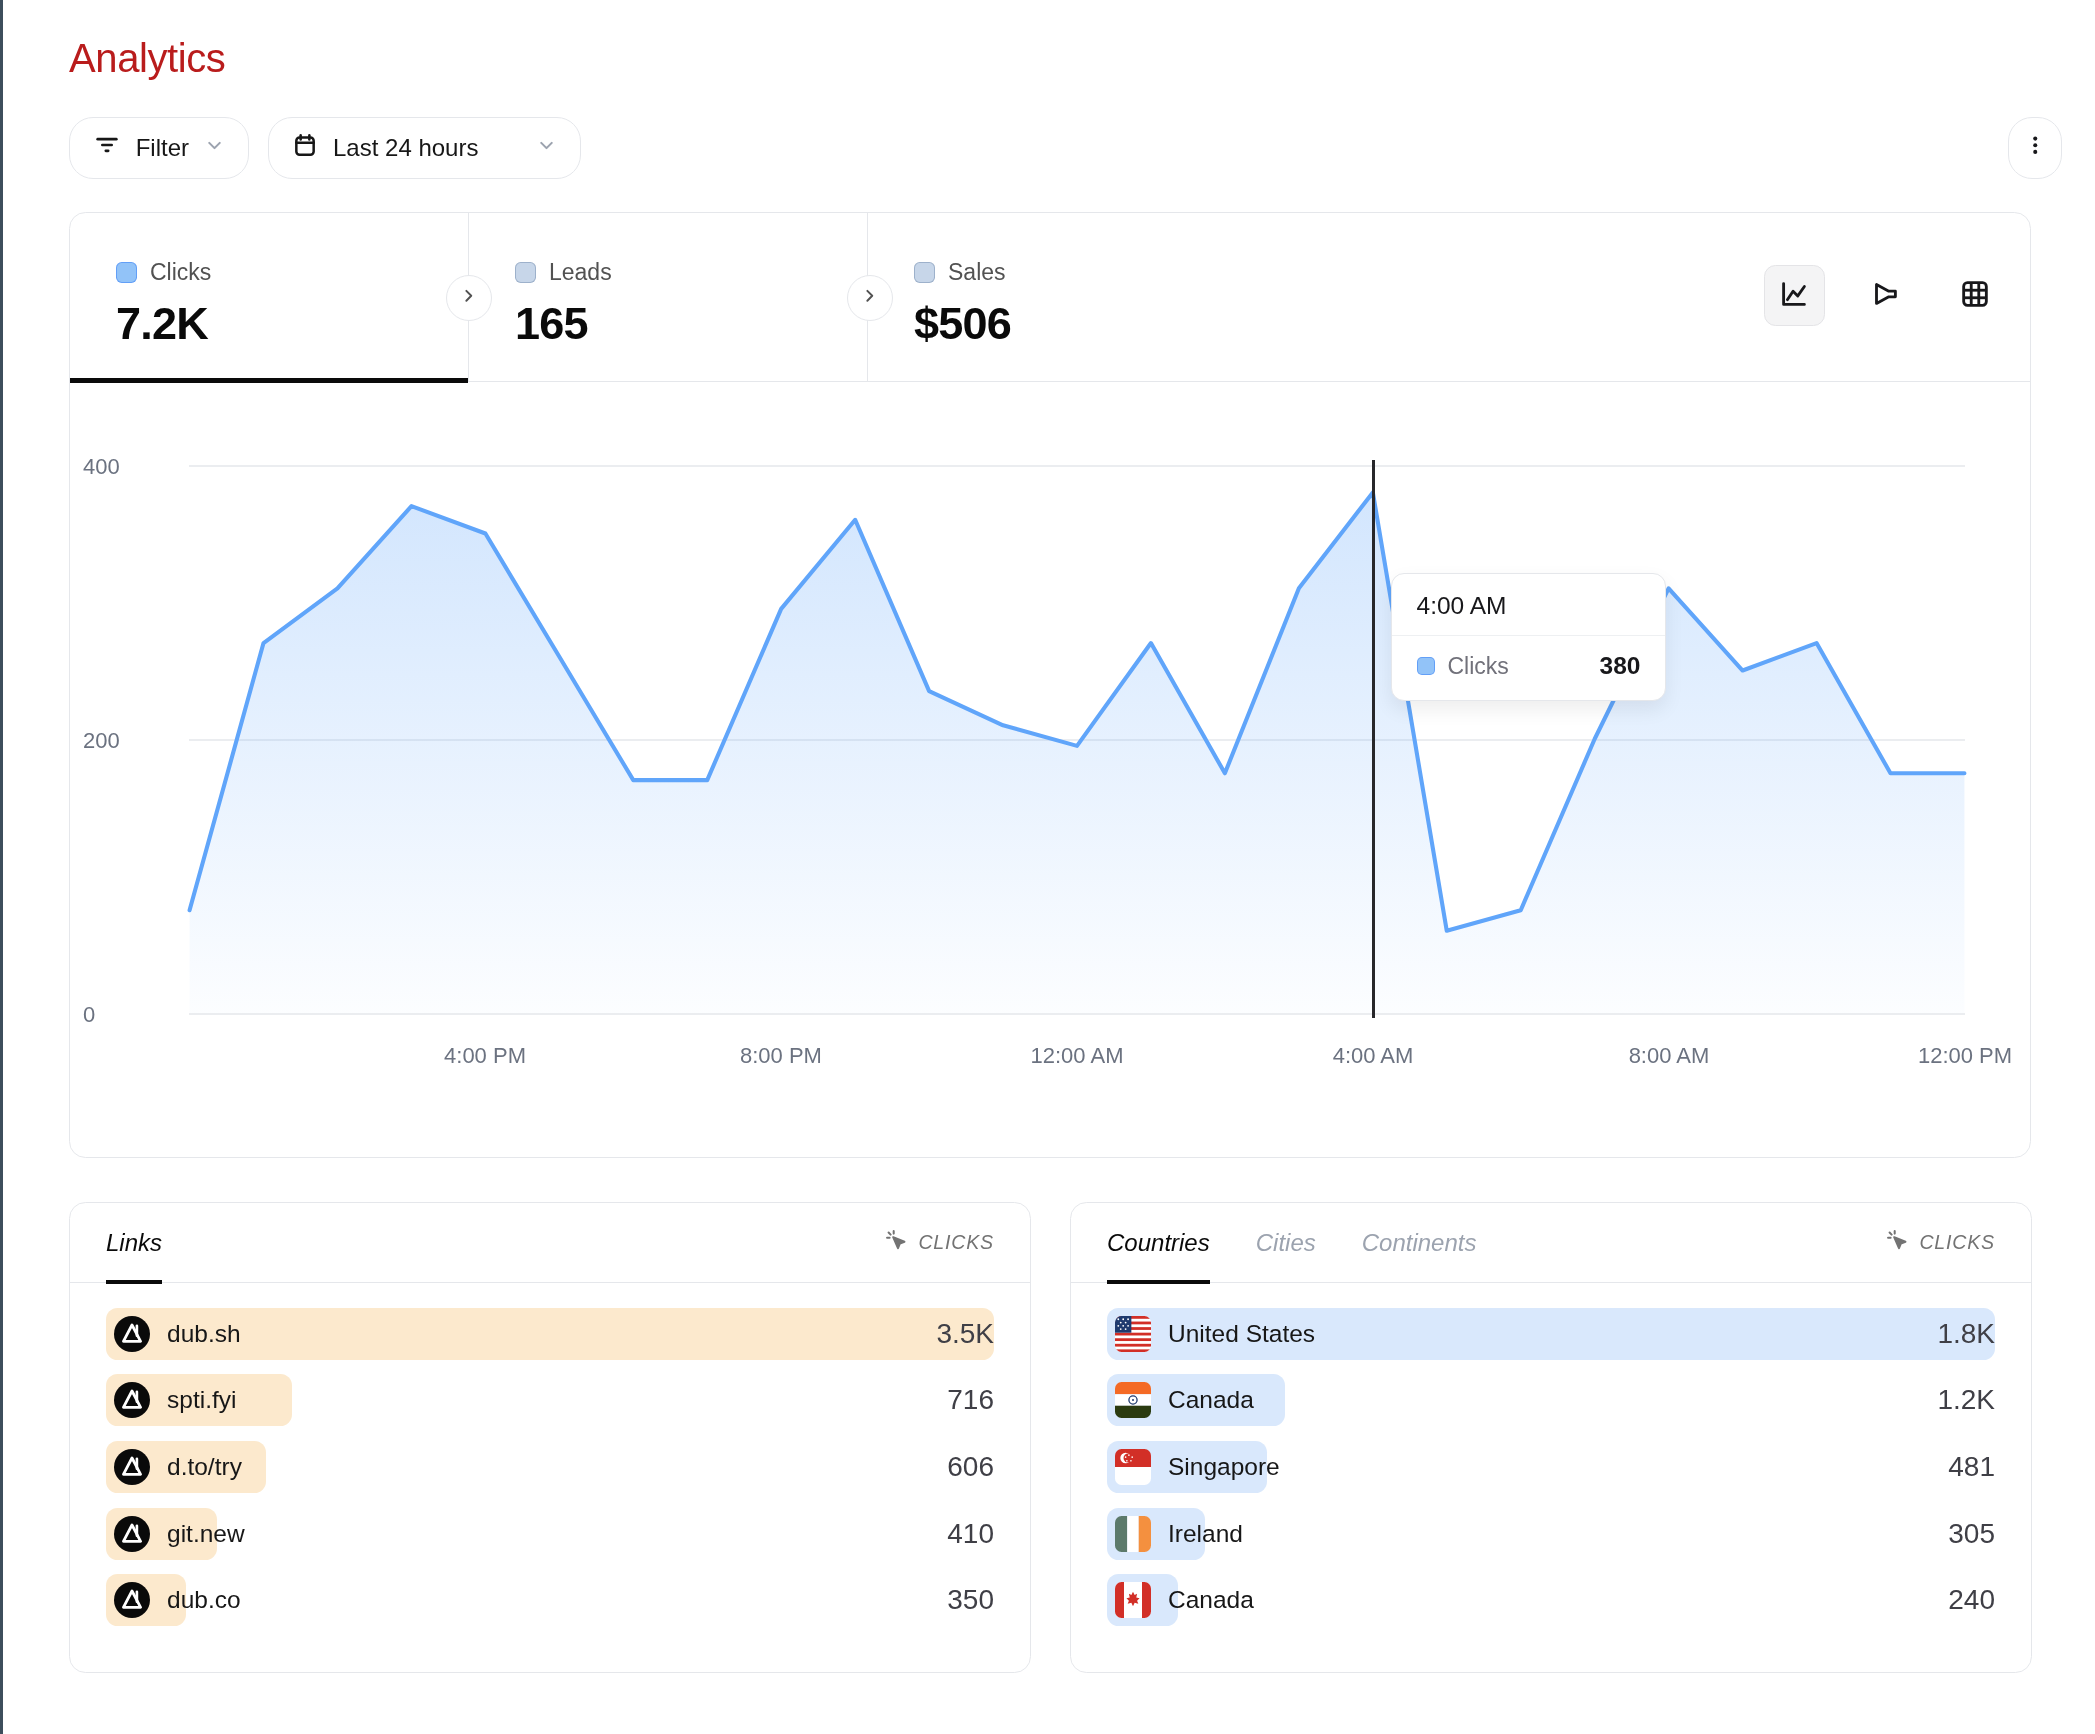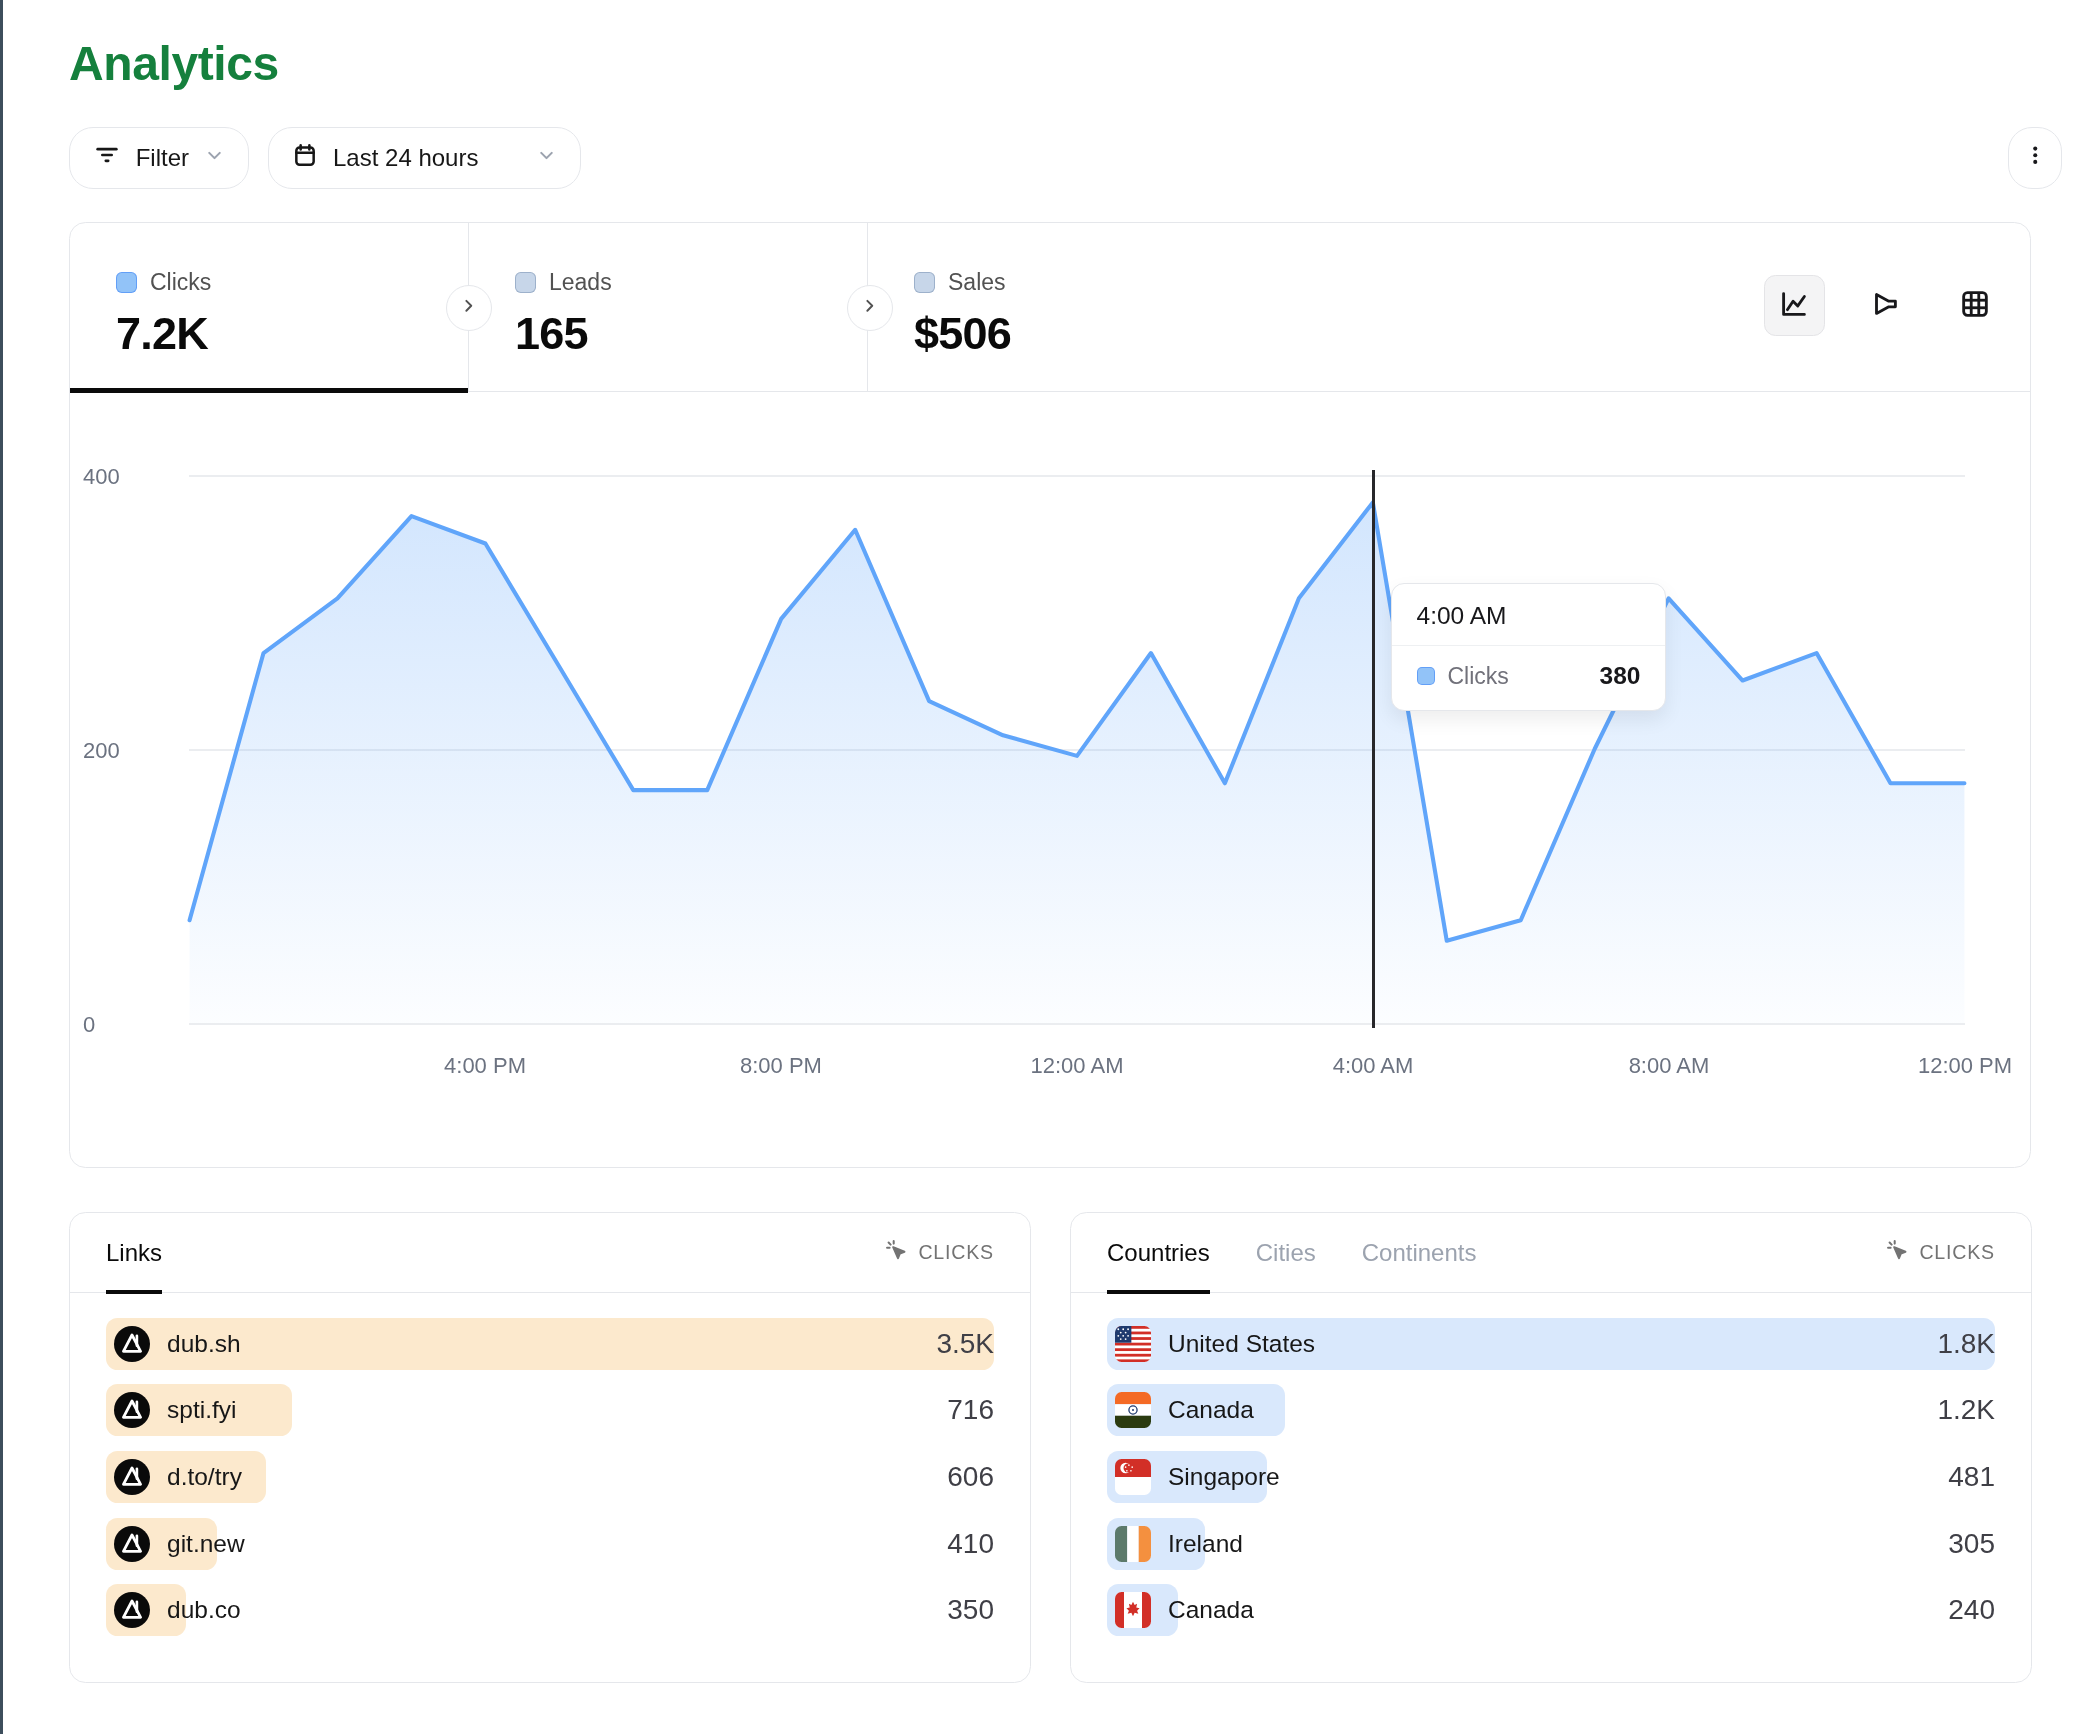--- a/index.html
+++ b/index.html
@@ -2,21 +2,21 @@
 <html style="font-size:13px"><head>
 <meta charset="utf-8">
 <style>
   * { box-sizing: border-box; margin: 0; padding: 0; }
   html,body { width: 2096px; height: 1735px; background:#ffffff; overflow:hidden;
               font-family:"Liberation Sans","DejaVu Sans",sans-serif; color:#171717; }
   .edge-strip { position:fixed; left:0; top:0; width:3.3px; height:100%; background:#3d4e5c; }
   .app { position:relative; width:2096px; height:1735px; padding:36px 34px 0 69px; }
 
   
-  .page-title { font-size:48px; font-weight:700; letter-spacing:-0.4px; color:#15803d; }
+  .page-title { font-size:40px; font-weight:400; letter-spacing:-0.4px; color:#b91c1c; }
 
   .toolbar { display:flex; align-items:center; margin-top:36px; height:62px; }
   .btn { display:flex; align-items:center; gap:14.7px; height:62px; padding:0 23px;
          border:1.6px solid #e5e7eb; border-radius:24px; background:#fff; font-size:24px;
          font-weight:500; color:#171717; cursor:pointer; }
   .btn svg { flex:none; }
   .btn .chev { color:#9ca3af; }
   .date-btn { margin-left:19.6px; width:313px; }
   .date-btn .chev { margin-left:auto; }
   .kebab-btn { margin-left:auto; width:54px; justify-content:center; padding:0; }
@@ -61,21 +61,21 @@
              border-bottom:1.6px solid #eef0f2; }
   .tt-row { display:flex; align-items:center; gap:13px; padding:16.4px 24.5px 19.6px; }
   .tt-chip { width:18px; height:18px; border-radius:4.9px; flex:none; }
   .tt-label { font-size:23px; color:#71717a; }
   .tt-value { margin-left:auto; font-size:24.5px; font-weight:700; color:#18181b; }
 
   
   .bottom-row { display:flex; gap:39px; margin-top:44px; }
   .panel { width:962px; height:471px; border:1.6px solid #e5e7eb; border-radius:16.4px; background:#fff; }
   .panel-head { position:relative; display:flex; align-items:center; height:80px; padding:0 36px;
-                border-bottom:1.6px solid #e5e7eb; }
+                border-bottom:1.6px solid #e5e7eb;font-style:italic; }
   .panel-tabs { display:flex; gap:46px; height:100%; }
   .panel-tab { position:relative; display:flex; align-items:center; font-size:24px; color:#9ca3af; cursor:pointer; }
   .panel-tab.active { color:#0a0a0a; font-weight:500; }
   .panel-tab.active::after { content:""; position:absolute; left:0; right:0; bottom:-1.6px; height:4.1px; background:#0a0a0a; }
   .metric { margin-left:auto; display:flex; align-items:center; gap:9.8px; font-size:19.6px;
             letter-spacing:0.8px; color:#737373; font-weight:500; }
   .rows { display:flex; flex-direction:column; gap:14.7px; padding:24.5px 36px; }
   .row { position:relative; height:52px; cursor:pointer; }
   .bar { position:absolute; left:0; top:0; height:52px; border-radius:11.5px; min-width:52px; }
   .row-icon { position:absolute; left:8.2px; top:8.2px; width:36px; height:36px; z-index:2; }

